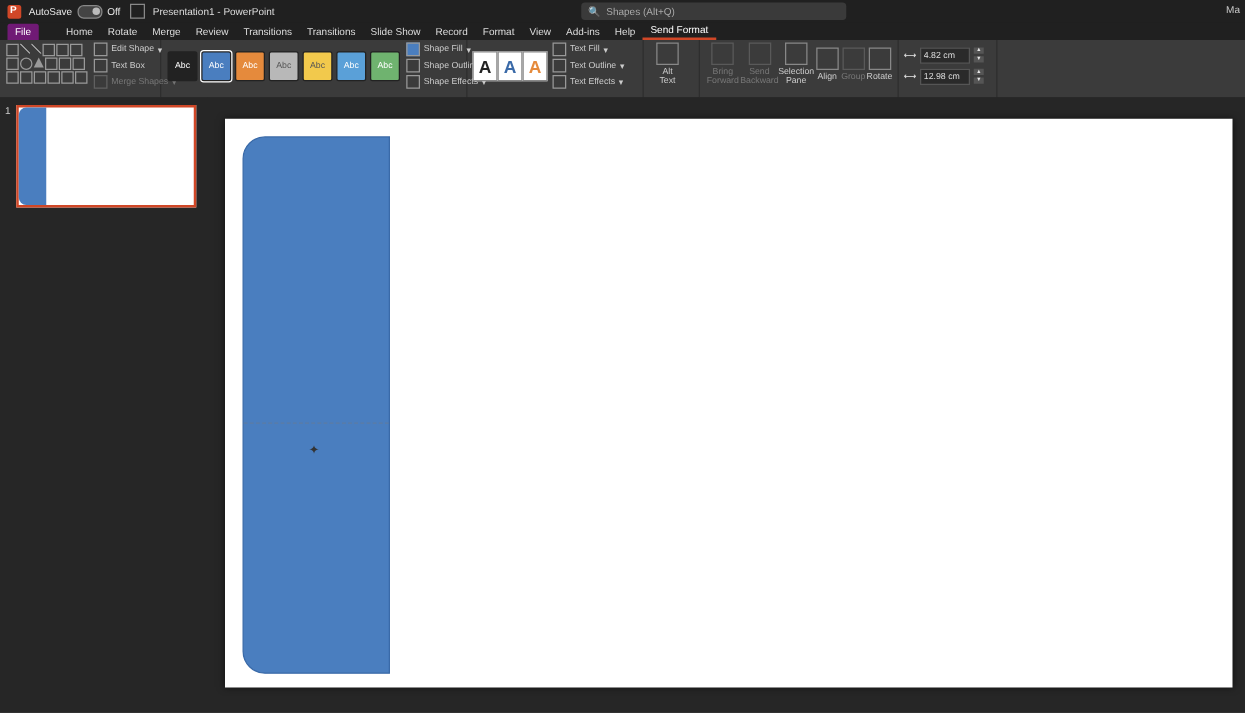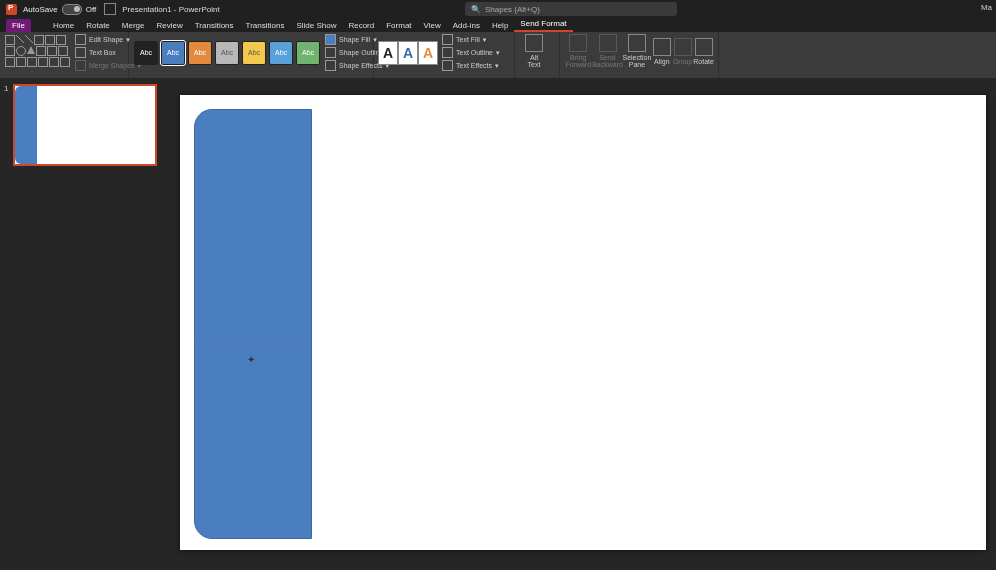--- a/index.html
+++ b/index.html
@@ -263,20 +263,42 @@
           <span>Group</span>
         </div>
       <div class="big-btn" style="width:22px">
           <span class="big-ic"></span>
           <span>Rotate</span>
         </div>
     </div>
     <span class="group-label">Arrange</span>
   </div>
 
+  <div class="group" style="width:70px">
+    <div style="display:flex;flex-direction:column;gap:3px;padding-top:3px">
+      <div class="spin">
+        <span>⟷</span>
+        <input value="4.82 cm" style="">
+        <div class="arrows">
+            <span>▴</span>
+            <span>▾</span>
+          </div>
+      </div>
+      <div class="spin">
+        <span>⟷</span>
+        <input value="12.98 cm" style="">
+        <div class="arrows">
+            <span>▴</span>
+            <span>▾</span>
+          </div>
+      </div>
+    </div>
+    <span class="group-label">Size</span>
+    <span class="launcher">⇲</span>
+  </div>
 
 </div>
 <div class="ribbon-labels"></div>
 
 <div class="workspace">
   <div class="thumb-pane">
     <div class="thumb-wrap">
       <span class="thumb-num">1</span>
       <div class="thumb">
         <div class="mini-shape"></div>

